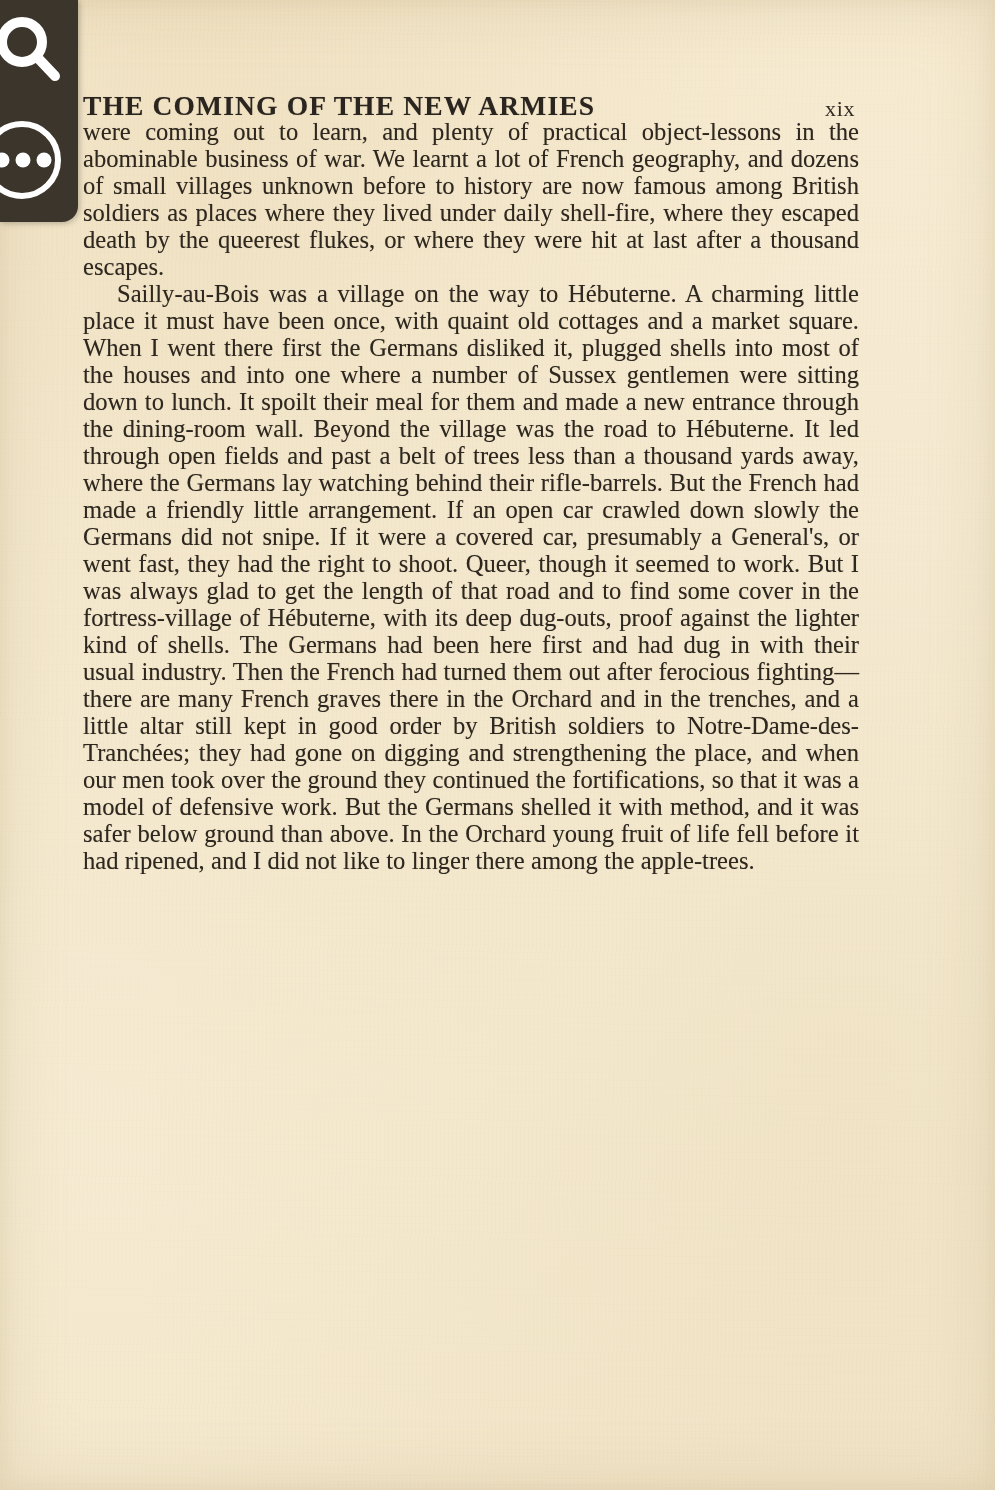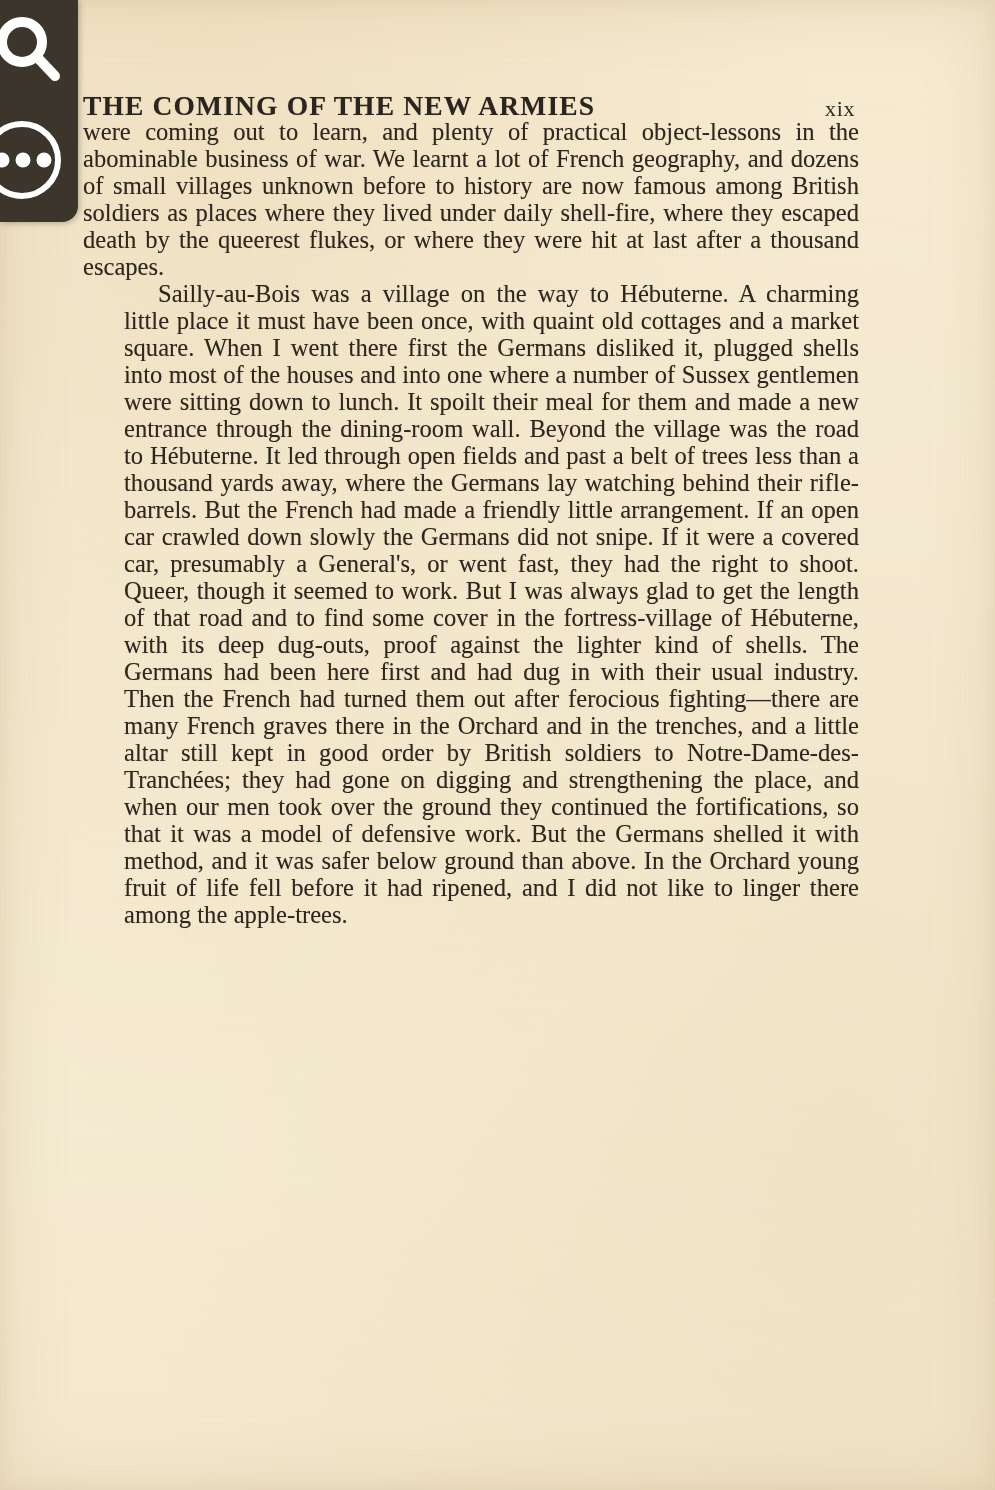--- a/index.html
+++ b/index.html
@@ -88,21 +88,20 @@
     color: #2d271f;
     text-align: justify;
     text-justify: inter-word;
     -webkit-hyphens: none;
     hyphens: none;
     word-spacing: .2px;
     text-shadow: 0 0 .75px rgba(64,52,36,0.34);
   }
   .para.indent {
     text-indent: 34px;
-    margin-left: 41px;
   }
 
   
   #tool-overlay {
     position: absolute;
     left: 0;
     top: 0;
     width: 78px;
     height: 222px;
     background: #3c352b;

